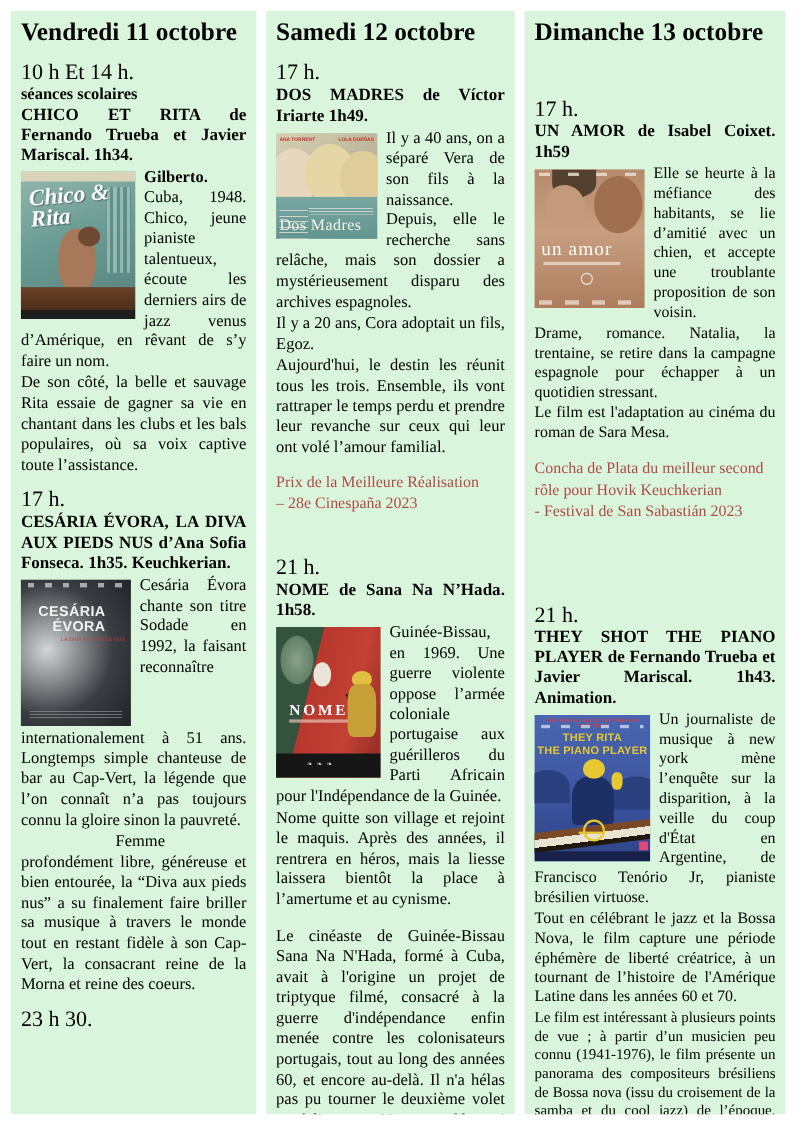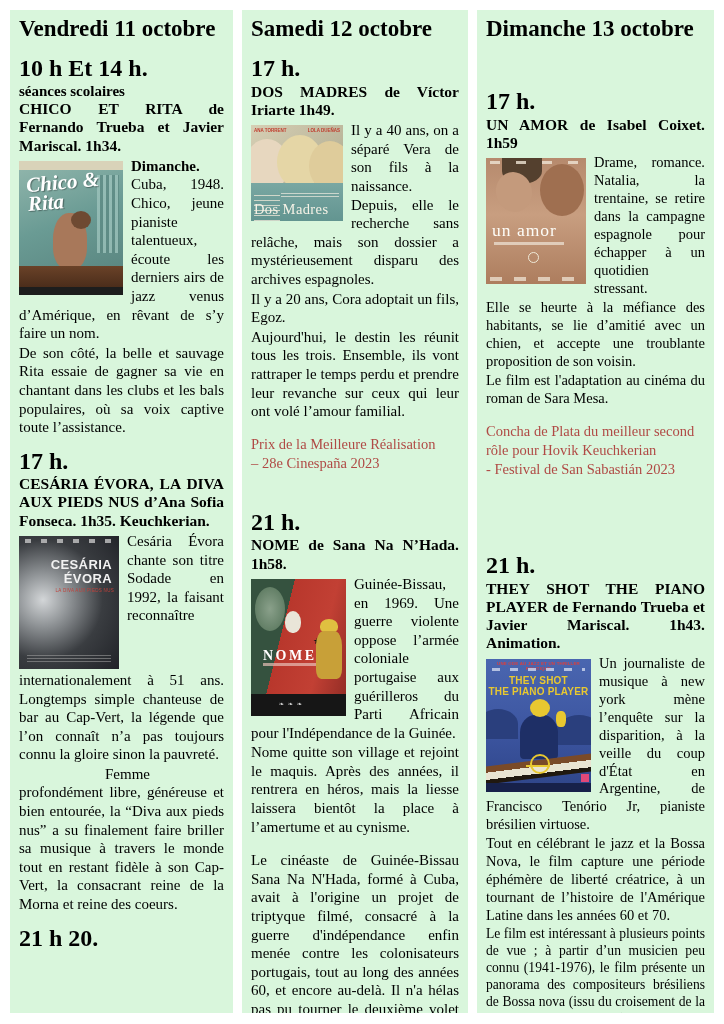--- a/index.html
+++ b/index.html
@@ -5,21 +5,21 @@
   html,body{margin:0;padding:0;background:#fff;}
   .page{position:relative;width:724px;height:1024px;background:#ffffff;
         font-family:"Liberation Serif",serif;color:#000;overflow:hidden;}
   .col{position:absolute;top:10px;height:1003px;background:#d9f6dc;
        padding:4px 9px 6px;box-sizing:border-box;overflow:hidden;
        display:flex;flex-direction:column;}
   .col1{left:10px;width:223px;}
   .col2{left:242px;width:226px;}
   .col3{left:477px;width:237px;gap:33px;}
   .day{font-size:23px;font-weight:bold;margin:2px 0 4px;line-height:1.1;}
-  .time{font-size:24px;font-weight:bold;margin:10px 0 1px;line-height:1.1;}
+  .time{font-size:20px;font-weight:normal;margin:10px 0 1px;line-height:1.1;}
   .note{font-size:15px;font-weight:bold;line-height:1.15;}
   .credit{font-size:15.5px;font-weight:bold;text-align:justify;line-height:1.18;margin:0 0 2px;}
   .body{font-size:15px;line-height:1.24;text-align:justify;}
   .col3 .body{font-size:14.5px;}
   .body p{margin:0 0 1px;}
   .smallbody{font-size:13.6px;line-height:1.25;}
   .indent1{text-indent:86px;}
   .award{color:#b04a45;font-size:14.5px;line-height:1.32;margin-top:14px;text-align:left;}
   .inaug{text-align:center;font-weight:bold;font-size:19px;margin:18px 0 4px;}
   .clear{clear:both;}
@@ -38,21 +38,21 @@
   .p-chico .body1{bottom:26px;left:34px;width:34px;height:56px;background:#a8785a;
                   border-radius:46% 46% 38% 38%;}
   .p-chico .head1{bottom:66px;left:52px;width:20px;height:18px;background:#6e4a32;border-radius:50%;}
   .p-chico .piano{bottom:7px;left:0;right:0;height:22px;background:linear-gradient(180deg,#6a4228,#4a2c1a);}
   .p-chico .bstrip{bottom:0;left:0;right:0;height:8px;background:#1d1d1d;}
   
   .p-cesaria{width:100px;height:133px;background:
      radial-gradient(circle at 24% 48%,#d3d6d8 0%,#8e9295 26%,#3a3d41 58%,#202227 100%);}
   .p-cesaria .logos{top:3px;left:6px;right:6px;height:4px;
      background:repeating-linear-gradient(90deg,#cfcfcf 0 6px,transparent 6px 16px);opacity:.75;}
-  .p-cesaria .title{top:22px;right:7px;color:#f2f2f2;font-weight:bold;font-size:13px;
+  .p-cesaria .title{top:22px;right:23px;color:#f2f2f2;font-weight:bold;font-size:13px;
      line-height:1.05;text-align:right;letter-spacing:.4px;}
   .p-cesaria .sub{top:52px;right:5px;color:#c2413a;font-size:4.5px;letter-spacing:.3px;}
   .p-cesaria .cred{bottom:6px;left:8px;right:8px;height:8px;
      background:repeating-linear-gradient(180deg,#9a9a9a 0 1px,transparent 1px 3px);opacity:.6;}
   
   .p-dosmadres{width:92px;height:96px;background:linear-gradient(135deg,#d6cfb4 0%,#bcb79c 55%,#9aa086 100%);}
   .p-dosmadres .h1{top:14px;left:-6px;width:44px;height:52px;background:#e7d7bf;border-radius:50%;}
   .p-dosmadres .h2{top:10px;left:26px;width:46px;height:54px;background:#e5d6a6;border-radius:50%;}
   .p-dosmadres .h3{top:16px;right:-8px;width:42px;height:50px;background:#dfcc9b;border-radius:50%;}
   .p-dosmadres .shirt{top:58px;left:0;right:0;height:44px;background:linear-gradient(180deg,#79a7a2,#5f928e);}
@@ -125,21 +125,21 @@
       <div class="body">
         <div class="poster p-chico">
           <div class="abs strip"></div>
           <div class="abs win"></div>
           <div class="abs body1"></div>
           <div class="abs head1"></div>
           <div class="abs piano"></div>
           <div class="abs bstrip"></div>
           <div class="abs title"><span>Chico &amp;</span><br><span>Rita</span></div>
         </div>
-        <p><b>Dimanche.</b> <span>Cuba, 1948. Chico, jeune pianiste talentueux, écoute les derniers airs de jazz venus d’Amérique, en rêvant de s’y faire un nom.</span></p>
+        <p><b>Gilberto.</b> <span>Cuba, 1948. Chico, jeune pianiste talentueux, écoute les derniers airs de jazz venus d’Amérique, en rêvant de s’y faire un nom.</span></p>
         <p>De son côté, la belle et sauvage Rita essaie de gagner sa vie en chantant dans les clubs et les bals populaires, où sa voix captive toute l’assistance.</p>
         <div class="clear"></div>
       </div>
     </div>
 
     <div>
       <div class="time">17 h.</div>
       <div class="credit">CESÁRIA ÉVORA, LA DIVA AUX PIEDS NUS d’Ana Sofia Fonseca. 1h35. Keuchkerian.</div>
       <div class="body">
         <div class="poster p-cesaria">
@@ -149,21 +149,21 @@
           <div class="abs cred"></div>
         </div>
         <p>Cesária Évora chante son titre Sodade en 1992, la faisant reconnaître internationalement à 51 ans. Longtemps simple chanteuse de bar au Cap-Vert, la légende que l’on connaît n’a pas toujours connu la gloire sinon la pauvreté.</p>
         <div class="clear"></div>
         <p class="indent1">Femme profondément libre, généreuse et bien entourée, la “Diva aux pieds nus” a su finalement faire briller sa musique à travers le monde tout en restant fidèle à son Cap-Vert, la consacrant reine de la Morna et reine des coeurs.</p>
       </div>
     </div>
 
 
     <div>
-      <div class="time">21 h 20.</div>
+      <div class="time">23 h 30.</div>
 
     </div>
 
   </div>
 
   <div class="col col2">
     <div class="day">Samedi 12 octobre</div>
 
     <div>
       <div class="time">17 h.</div>
@@ -226,39 +226,39 @@
         <div class="poster p-unamor">
           <div class="abs hair"></div>
           <div class="abs face1"></div>
           <div class="abs face2"></div>
           <div class="abs names"></div>
           <div class="abs title">un amor</div>
           <div class="abs sub"></div>
           <div class="abs logo"></div>
           <div class="abs crednames"></div>
         </div>
+        <p>Elle se heurte à la méfiance des habitants, se lie d’amitié avec un chien, et accepte une troublante proposition de son voisin.</p>
         <p>Drame, romance. Natalia, la trentaine, se retire dans la campagne espagnole pour échapper à un quotidien stressant.</p>
-        <p>Elle se heurte à la méfiance des habitants, se lie d’amitié avec un chien, et accepte une troublante proposition de son voisin.</p>
         <div class="clear"></div>
         <p>Le film est l'adaptation au cinéma du roman de Sara Mesa.</p>
       </div>
       <div class="award">
         <div>Concha de Plata du meilleur second rôle pour Hovik Keuchkerian</div>
         <div>- Festival de San Sabastián 2023</div>
       </div>
     </div>
 
     <div style="margin-top:30px;">
       <div class="time">21 h.</div>
       <div class="credit">THEY SHOT THE PIANO PLAYER de Fernando Trueba et Javier Mariscal. 1h43. Animation.</div>
       <div class="body">
         <div class="poster p-theyshot">
           <div class="abs tagline">UNE ODE AU JAZZ ET UN THRILLER POLITIQUE</div>
           <div class="abs names"></div>
-          <div class="abs title"><span>THEY SHOT</span><br><span>THE PIANO PLAYER</span></div>
+          <div class="abs title"><span>THEY RITA</span><br><span>THE PIANO PLAYER</span></div>
           <div class="abs mt1"></div>
           <div class="abs mt2"></div>
           <div class="abs suit"></div>
           <div class="abs facey"></div>
           <div class="abs hand"></div>
           <div class="abs piano"></div>
           <div class="abs scope"></div>
           <div class="abs scopeline"></div>
           <div class="abs redsq"></div>
           <div class="abs bband"></div>

